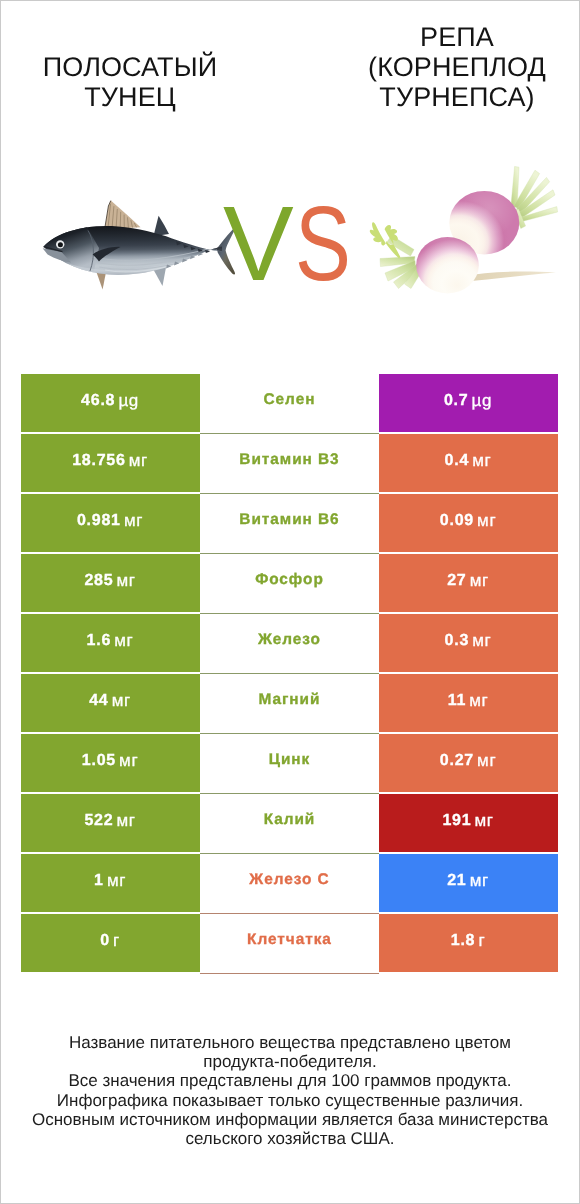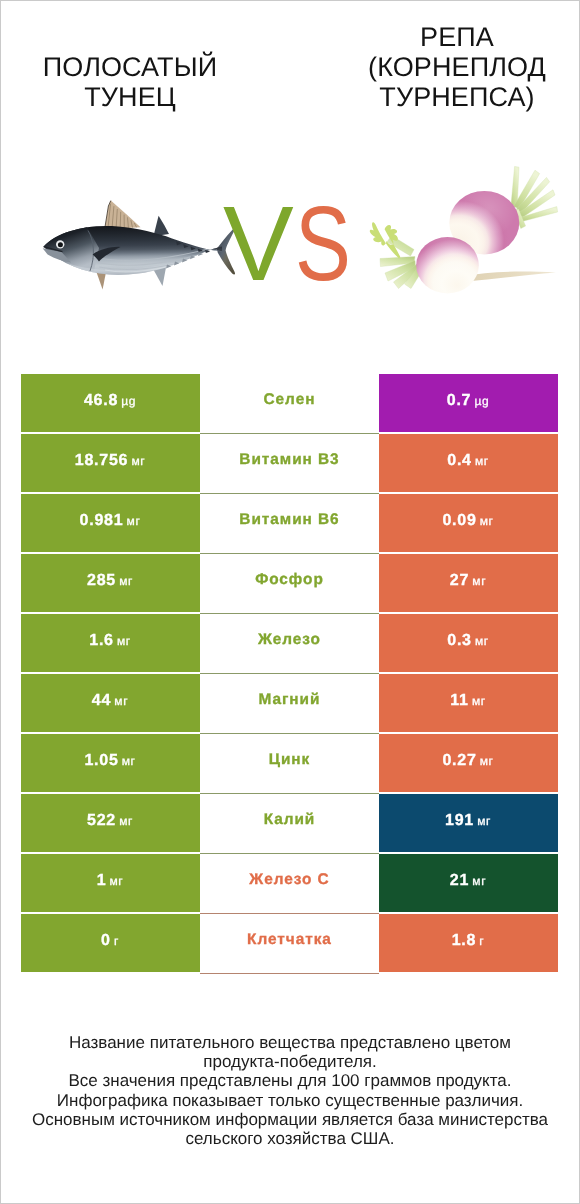--- a/index.html
+++ b/index.html
@@ -28,21 +28,21 @@
   
   .tbl{position:absolute;left:20.5px;top:373.5px;width:537px;}
   .row{position:relative;height:58px;margin-bottom:2px;}
   .cell{position:absolute;top:0;height:58px;width:179px;
         display:flex;align-items:center;justify-content:center;box-sizing:border-box;}
   .cell > *{position:relative;top:-2px;}
   .cl{left:0;}
   .cm{left:179px;background:#FFFFFF;height:60px;}
   .cr{left:358px;}
   .cl .val,.cr .val{color:#ffffff;font-size:16px;font-weight:700;-webkit-text-stroke:0.35px #ffffff;letter-spacing:0.75px;}
-  .cl .unit,.cr .unit{color:#ffffff;font-size:12px;font-weight:400;-webkit-text-stroke:0.3px #ffffff;margin-left:3.2px;letter-spacing:0.6px;}
+  .cl .unit,.cr .unit{color:#ffffff;font-size:17px;font-weight:400;-webkit-text-stroke:0.3px #ffffff;margin-left:3.2px;letter-spacing:0.6px;}
   .cm .nm{font-size:15.4px;font-weight:700;-webkit-text-stroke:0.32px currentColor;letter-spacing:0.95px;padding-left:0.95px;top:-3px;}
 
   
   .foot{position:absolute;left:0;top:1033px;width:580px;text-align:center;
         color:#1d1d1d;font-size:17px;line-height:19.2px;font-weight:400;}
 </style>
 </head>
 <body>
 
 <div class="page">
@@ -365,34 +365,34 @@
         </div>
       </div>
       <div class="row">
         <div class="cell cl" style="background:#82A62F">
           <span class="val">522</span>
           <span class="unit">мг</span>
         </div>
         <div class="cell cm" style="color:#82A62F;border-bottom:1.3px solid #8B9A68">
           <span class="nm">Калий</span>
         </div>
-        <div class="cell cr" style="background:#0c4a6e">
+        <div class="cell cr" style="background:#b91c1c">
           <span class="val">191</span>
           <span class="unit">мг</span>
         </div>
       </div>
       <div class="row">
         <div class="cell cl" style="background:#82A62F">
           <span class="val">1</span>
           <span class="unit">мг</span>
         </div>
         <div class="cell cm" style="color:#E16D49;border-bottom:1.3px solid #B5846F">
           <span class="nm">Железо C</span>
         </div>
-        <div class="cell cr" style="background:#14532d">
+        <div class="cell cr" style="background:#3b82f6">
           <span class="val">21</span>
           <span class="unit">мг</span>
         </div>
       </div>
       <div class="row">
         <div class="cell cl" style="background:#82A62F">
           <span class="val">0</span>
           <span class="unit">г</span>
         </div>
         <div class="cell cm" style="color:#E16D49;border-bottom:1.3px solid #B5846F">

